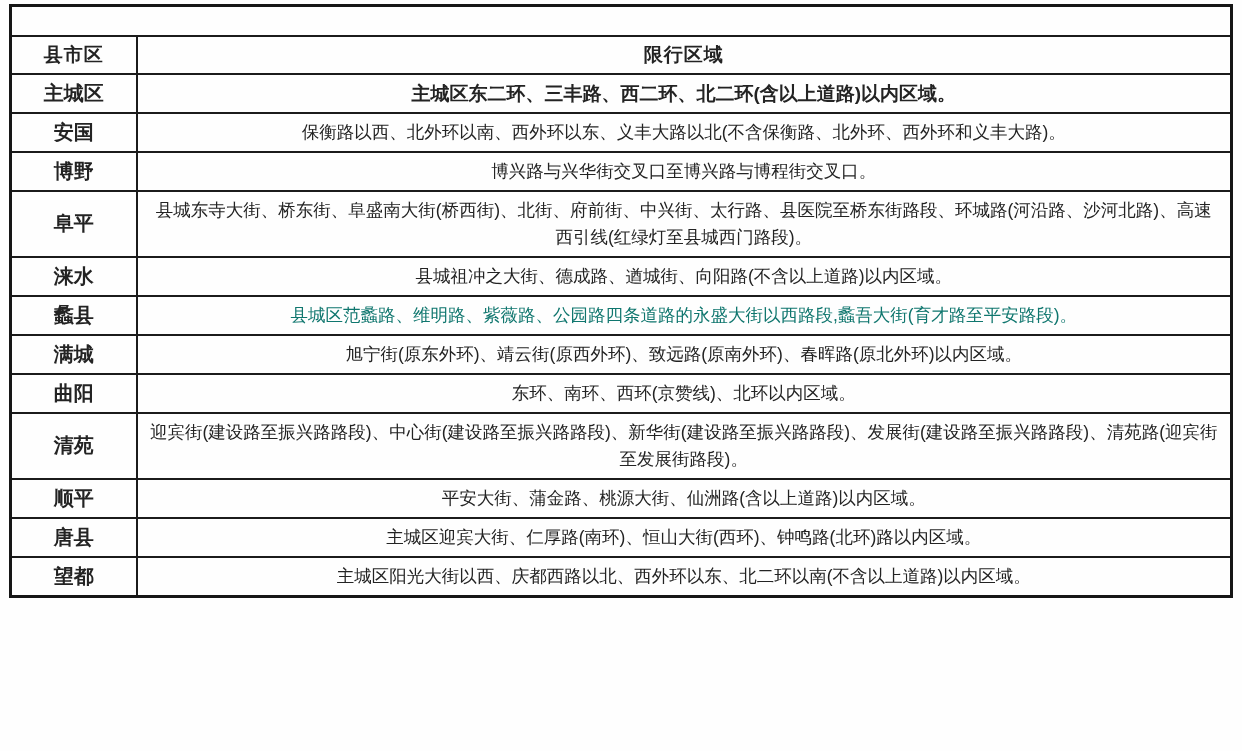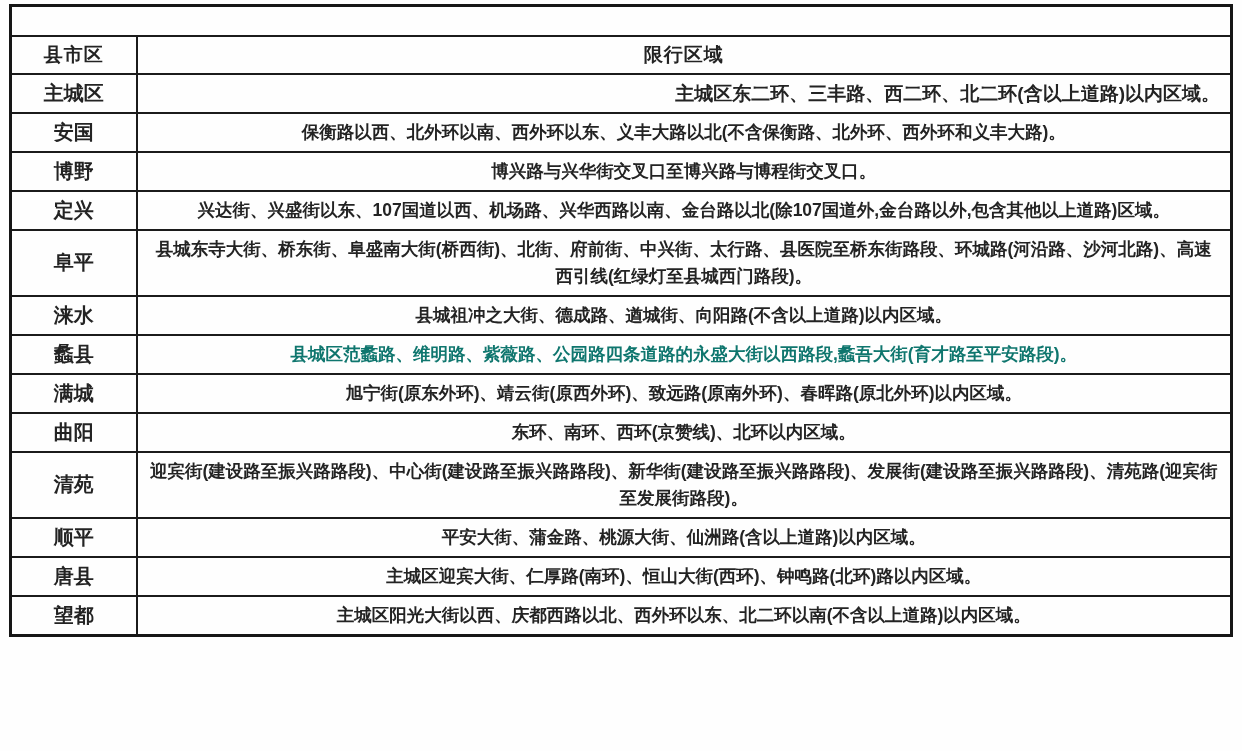--- a/index.html
+++ b/index.html
@@ -25,21 +25,20 @@
     color: #232323;
     border: 3px solid #161616;
   }
   col.c1 { width: 126px; }
   th, td {
     border: 2px solid #1b1b1b;
     text-align: center;
     vertical-align: middle;
     padding: 5px 10px;
     box-sizing: border-box;
-    font-weight: bold;
   }
   tr.spacer-row td {
     height: 30px;
     padding: 0;
   }
   tr.header-row th {
     font-size: 19px;
     font-weight: bold;
     height: 34px;
     letter-spacing: 1px;
@@ -50,21 +49,20 @@
     padding-left: 2px;
     padding-right: 2px;
   }
   td.area {
     font-size: 17.5px;
     line-height: 27px;
   }
   tr.emphasis td.area {
     font-weight: bold;
     font-size: 19px;
-    text-align: right;
   }
   tr.muted td.area {
     color: #0f766e;
   }
 </style>
 </head>
 <body>
 
 <div class="page">
   <table class="restriction-table">
@@ -86,24 +84,20 @@
           <td class="district">主城区</td>
           <td class="area">主城区东二环、三丰路、西二环、北二环(含以上道路)以内区域。</td>
         </tr>
         <tr>
           <td class="district">安国</td>
           <td class="area">保衡路以西、北外环以南、西外环以东、义丰大路以北(不含保衡路、北外环、西外环和义丰大路)。</td>
         </tr>
         <tr>
           <td class="district">博野</td>
           <td class="area">博兴路与兴华街交叉口至博兴路与博程街交叉口。</td>
-        </tr>
-        <tr>
-          <td class="district">定兴</td>
-          <td class="area">兴达街、兴盛街以东、107国道以西、机场路、兴华西路以南、金台路以北(除107国道外,金台路以外,包含其他以上道路)区域。</td>
         </tr>
         <tr>
           <td class="district">阜平</td>
           <td class="area">县城东寺大街、桥东街、阜盛南大街(桥西街)、北街、府前街、中兴街、太行路、县医院至桥东街路段、环城路(河沿路、沙河北路)、高速西引线(红绿灯至县城西门路段)。</td>
         </tr>
         <tr>
           <td class="district">涞水</td>
           <td class="area">县城祖冲之大街、德成路、遒城街、向阳路(不含以上道路)以内区域。</td>
         </tr>
         <tr class="muted">

